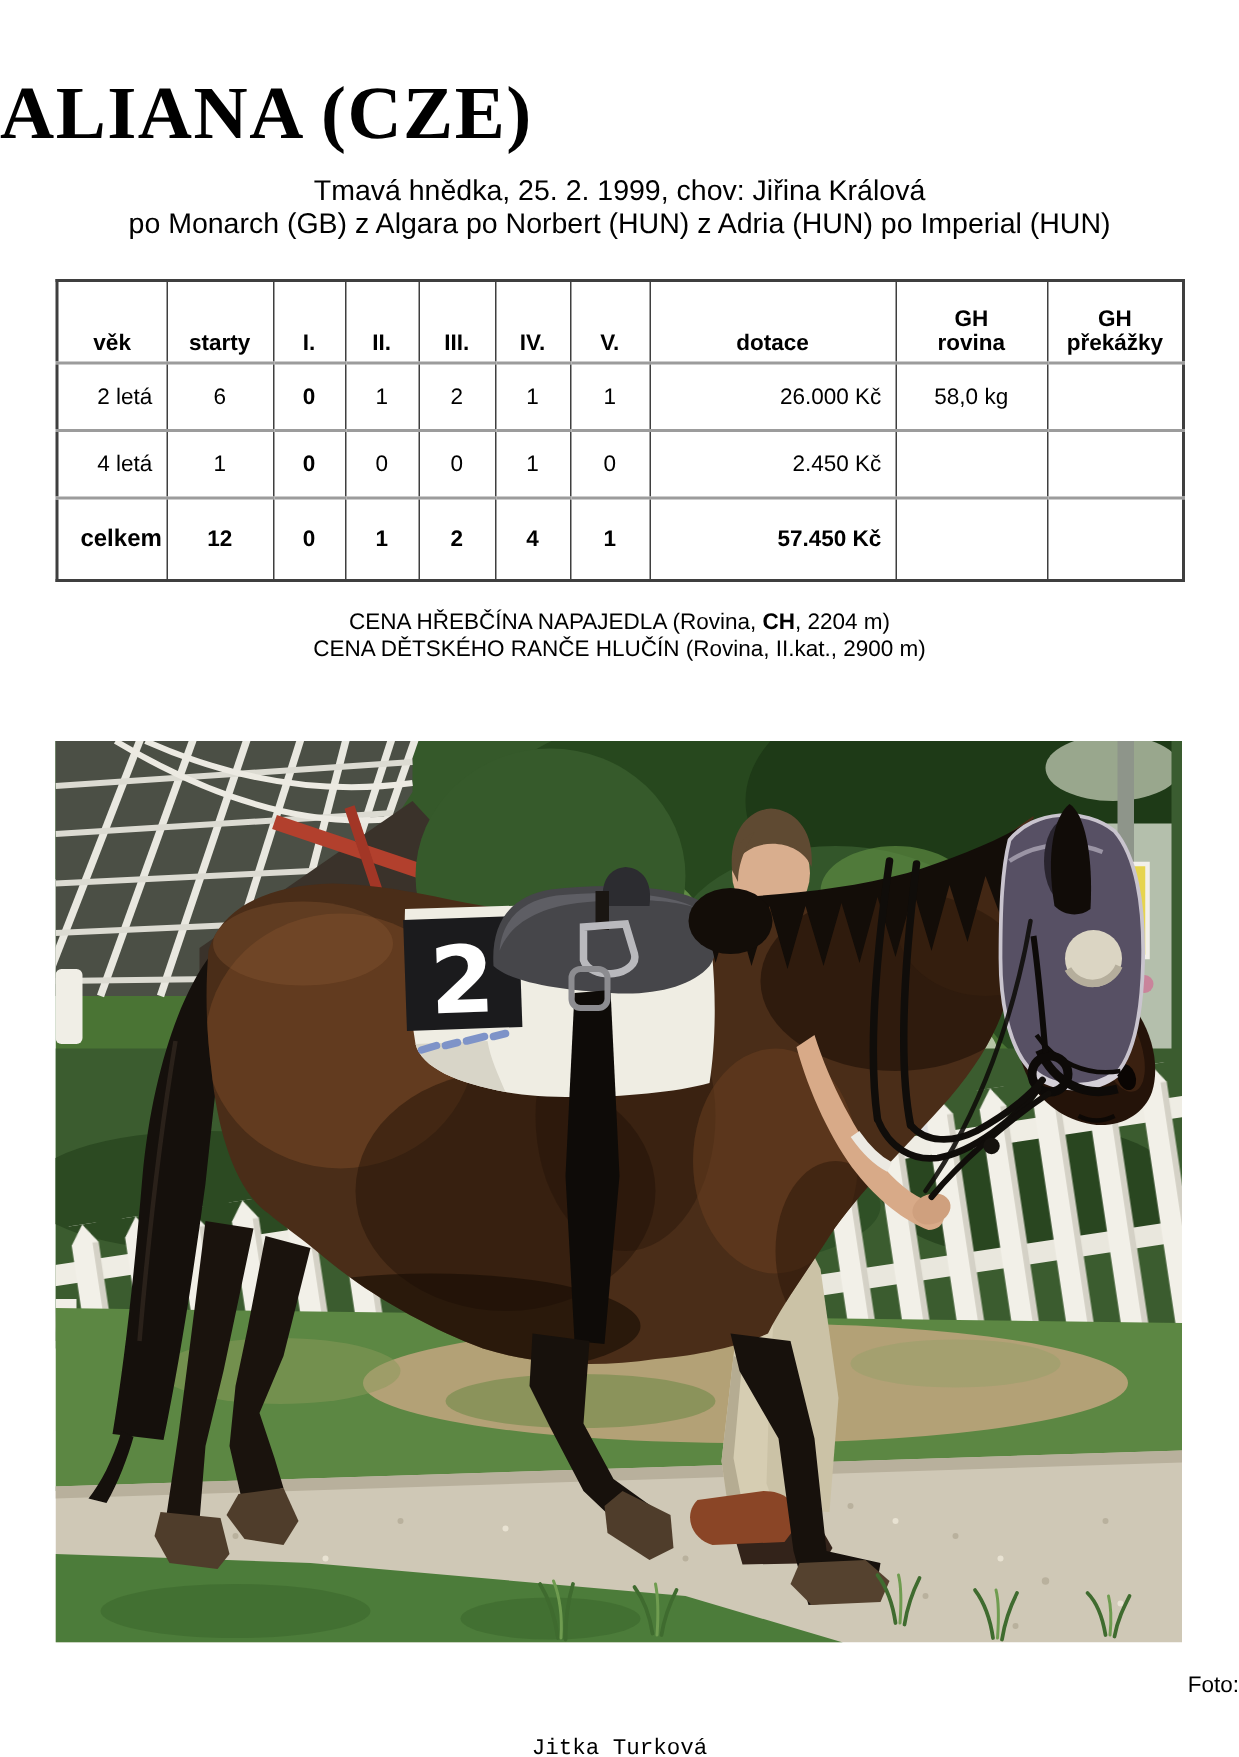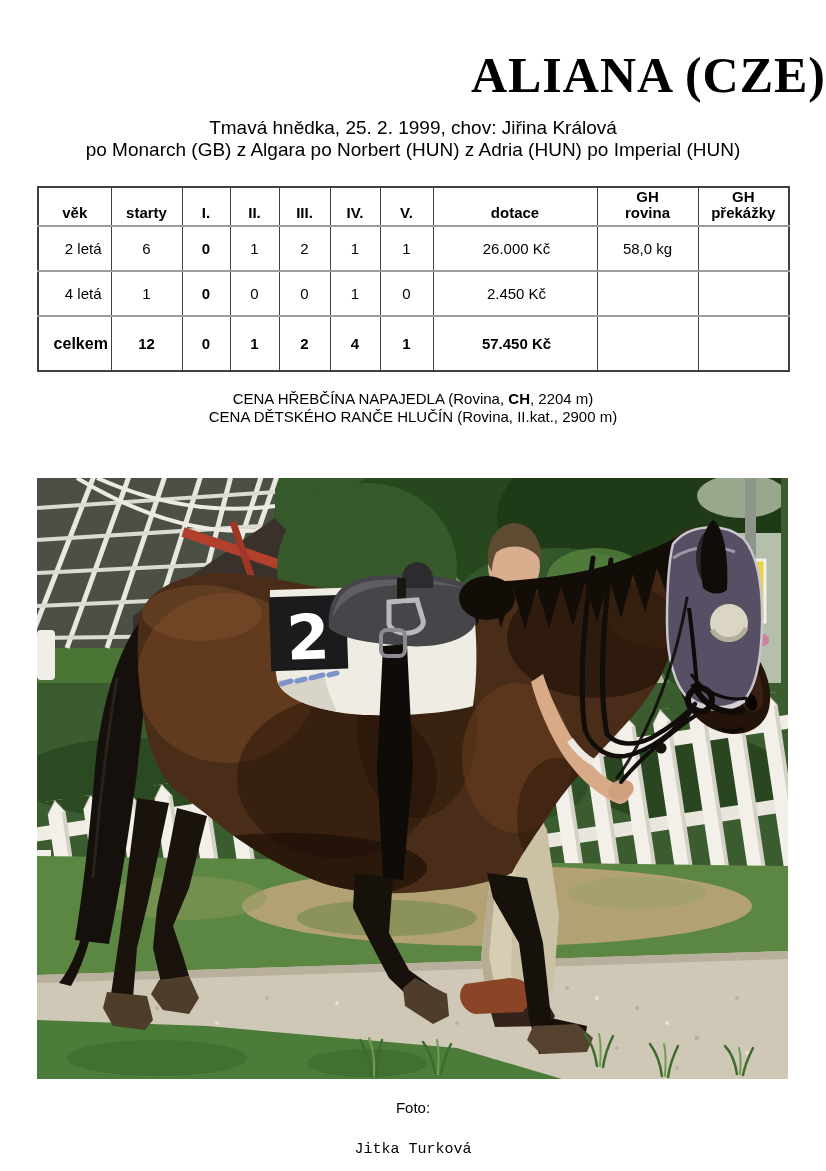--- a/index.html
+++ b/index.html
@@ -1,46 +1,46 @@
 <!DOCTYPE html>
 <html><head>
 <meta charset="utf-8">
 <style>
   html,body { margin:0; padding:0; }
   body {
     width:826px; height:1171px; background:#ffffff; color:#000;
     font-family:"Liberation Sans", sans-serif; overflow:hidden;
   }
   .title {
-    margin:46px 0 0 0; text-align:right;
+    margin:46px 12px 0 0; text-align:left;
     font-family:"Liberation Serif", serif; font-weight:bold;
     font-size:50px; letter-spacing:1px;
   }
   .subtitle { margin-top:13px; text-align:center; font-size:19px; line-height:22px; }
   table.stats {
     margin:25px 0 0 37px; width:752px; table-layout:fixed;
     border-collapse:collapse; border:2px solid #3f3f3f; font-size:15px;
   }
   .stats th, .stats td { border-left:1px solid #3f3f3f; border-right:1px solid #3f3f3f; padding:12px; }
   .stats th {
     font-weight:bold; white-space:pre-line; vertical-align:bottom;
-    line-height:16px; padding:1px 2px 4px 2px; text-align:center;
+    line-height:16px; padding:17px 2px 4px 2px; text-align:center;
   }
   .stats td { height:19px; line-height:19px; border-top:2px solid #9c9c9c; }
   .stats .c-vek   { text-align:right; padding-right:9px; }
   .stats .c-num   { text-align:center; }
   .stats .c-bold  { font-weight:bold; }
-  .stats .c-dot   { text-align:center; padding-right:9px; }
+  .stats .c-dot   { text-align:right; padding-right:9px; }
   .stats tr.total td { height:29px; line-height:29px; font-weight:bold; font-size:15px; }
   .stats tr.total .c-vek { text-align:center; padding-right:0; font-size:16px; }
   .races { margin-top:18px; text-align:center; font-size:15px; line-height:18px; }
   .races .heading { font-size:16px; font-weight:bold; }
   .photo-wrap { width:751px; height:601px; margin:52px 0 0 37px; }
   .photo-wrap svg { display:block; }
-  .foto-label { margin-top:20px; text-align:center; font-size:15px; }
+  .foto-label { margin-top:20px; text-align:right; font-size:15px; }
   .photographer { margin-top:25px; text-align:center; font-size:15px;font-family:Liberation Mono, monospace; }
 </style>
 </head>
 <body>
 
 <div class="title">ALIANA (CZE)</div>
 <div class="subtitle">
   <div>Tmavá hnědka, 25. 2. 1999, chov: Jiřina Králová</div>
   <div>po Monarch (GB) z Algara po Norbert (HUN) z Adria (HUN) po Imperial (HUN)</div>
 </div>

